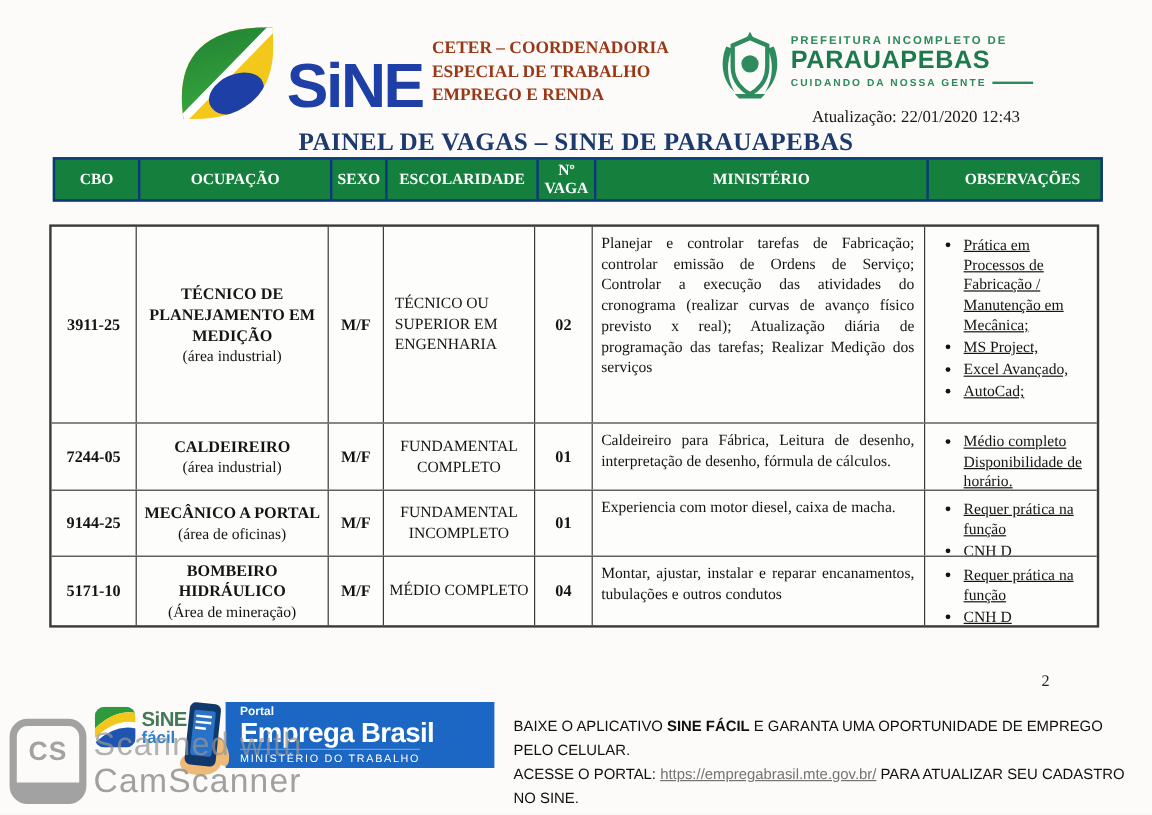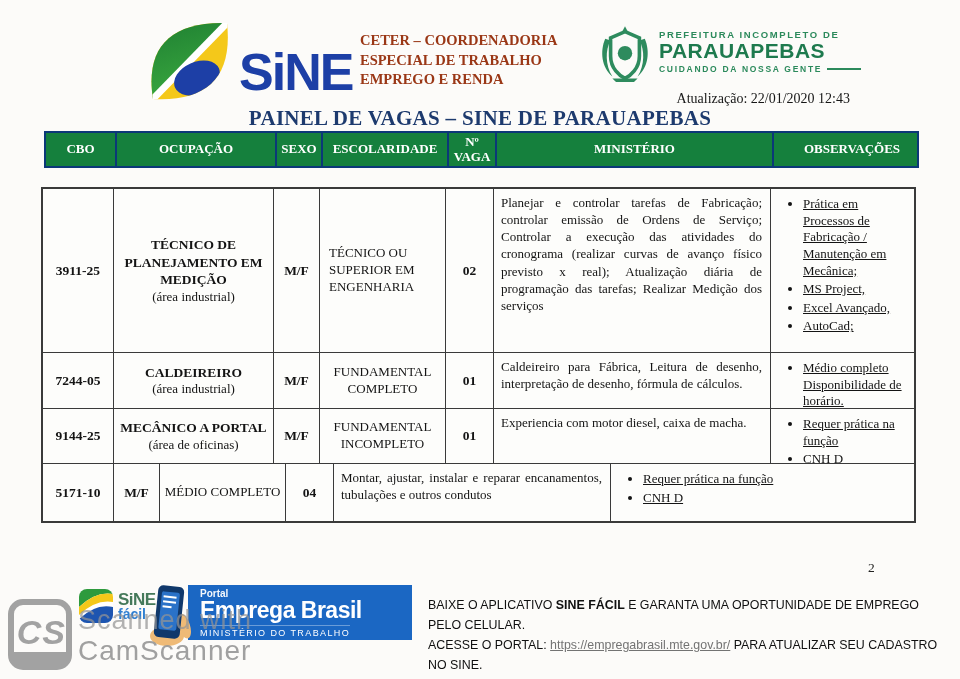--- a/index.html
+++ b/index.html
@@ -44,21 +44,21 @@
   .tcell.duties { display:block; justify-content:flex-start; text-align:justify; padding:5px 8px 4px 7px; line-height:1.32; }
   .tcell.obs { display:block; justify-content:flex-start; text-align:left; padding:7px 4px 4px 8px; }
   .obs-list { margin:0; padding-left:24px; }
   .obs-list li { line-height:1.28; margin-bottom:2px;text-decoration:underline; }
 
   .page-num { position:absolute; left:868px; top:560px; font-size:13.5px; color:#222; }
 
   
   .cs-badge { position:absolute; left:8px; top:599px; width:64px; height:71px; border:6px solid #a2a2a2; border-radius:15px; background:#fcfbf9; }
   .cs-badge::after { content:""; position:absolute; left:-1px; right:-1px; bottom:-1px; height:13px; background:#a2a2a2; border-radius:0 0 7px 7px; }
-  .cs-text { position:absolute; left:0; right:0; top:8px; text-align:right; font-family:"Liberation Sans", sans-serif; font-weight:bold; font-size:34px; color:#a2a2a2; letter-spacing:1px;font-style:italic; }
+  .cs-text { position:absolute; left:0; right:0; top:8px; text-align:center; font-family:"Liberation Sans", sans-serif; font-weight:bold; font-size:22px; color:#a2a2a2; letter-spacing:1px; }
   .sf-icon { position:absolute; left:79px; top:589px; }
   .sf-text { position:absolute; left:118px; top:592px; font-family:"Liberation Sans", sans-serif; line-height:0.95; }
   .sf-t1 { font-size:17px; font-weight:bold; color:#45795a; letter-spacing:-0.5px; }
   .sf-t2 { font-size:14px; font-weight:bold; color:#2f7fd1; }
   .phone { position:absolute; left:147px; top:584px; z-index:2; }
   .banner { position:absolute; left:188px; top:585px; width:224px; height:55px; background:#1b67c3; color:#fff; font-family:"Liberation Sans", sans-serif; padding:3px 10px 0 12px; }
   .banner-portal { font-size:10px; font-weight:bold; opacity:0.95; }
   .banner-title { font-size:23px; font-weight:bold; letter-spacing:-0.5px; line-height:1.02; }
   .banner-sub { font-size:9px; letter-spacing:1.4px; margin-top:2px; border-top:1px solid rgba(255,255,255,0.35); padding-top:2px; display:inline-block; }
   .footer-text { position:absolute; left:428px; top:596px; width:510px; font-family:"Liberation Sans", sans-serif; font-size:12.4px; color:#101010; line-height:1.6; }
@@ -177,20 +177,24 @@
       <div class="tcell c6 duties">Experiencia com motor diesel, caixa de macha.</div>
       <div class="tcell c7 obs">
         <ul class="obs-list">
             <li>Requer prática na função</li>
             <li>CNH D</li>
           </ul>
       </div>
     </div>
       <div class="trow">
       <div class="tcell c1 cbo">5171-10</div>
+      <div class="tcell c2">
+        <div class="occ-name">BOMBEIRO HIDRÁULICO</div>
+        <div class="occ-area">(Área de mineração)</div>
+      </div>
       <div class="tcell c3 sex">M/F</div>
       <div class="tcell c4 edu">MÉDIO COMPLETO</div>
       <div class="tcell c5 vac">04</div>
       <div class="tcell c6 duties">Montar, ajustar, instalar e reparar encanamentos, tubulações e outros condutos</div>
       <div class="tcell c7 obs">
         <ul class="obs-list">
             <li>Requer prática na função</li>
             <li>CNH D</li>
           </ul>
       </div>

